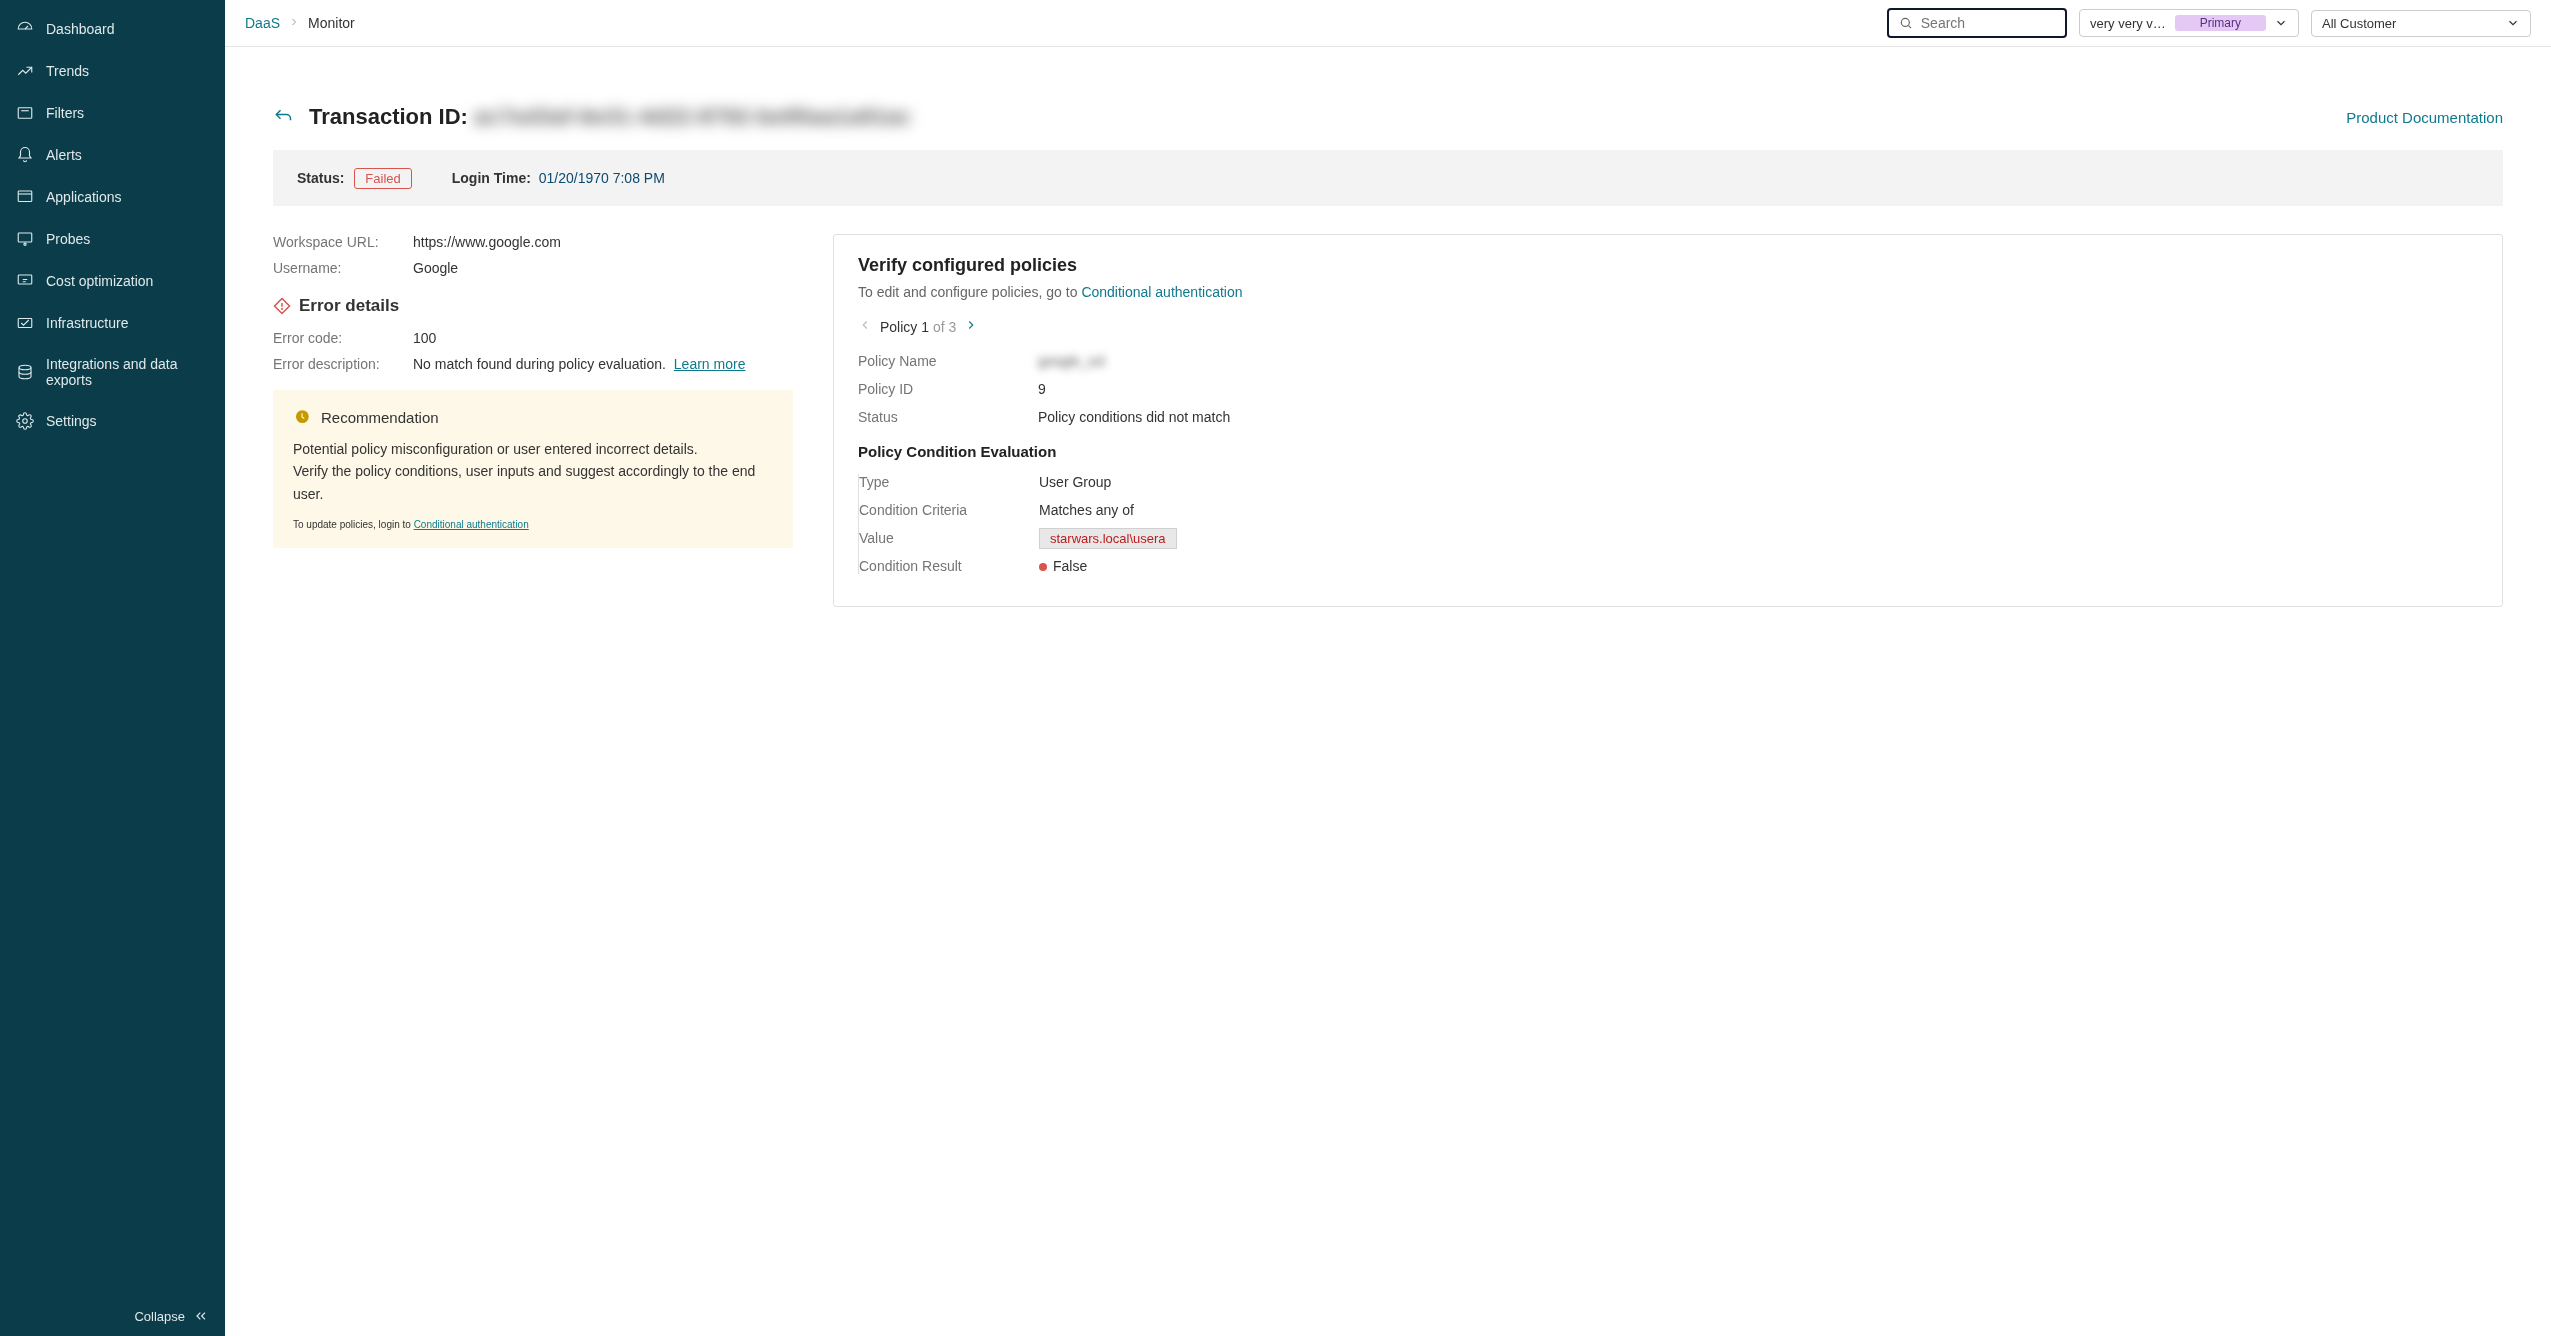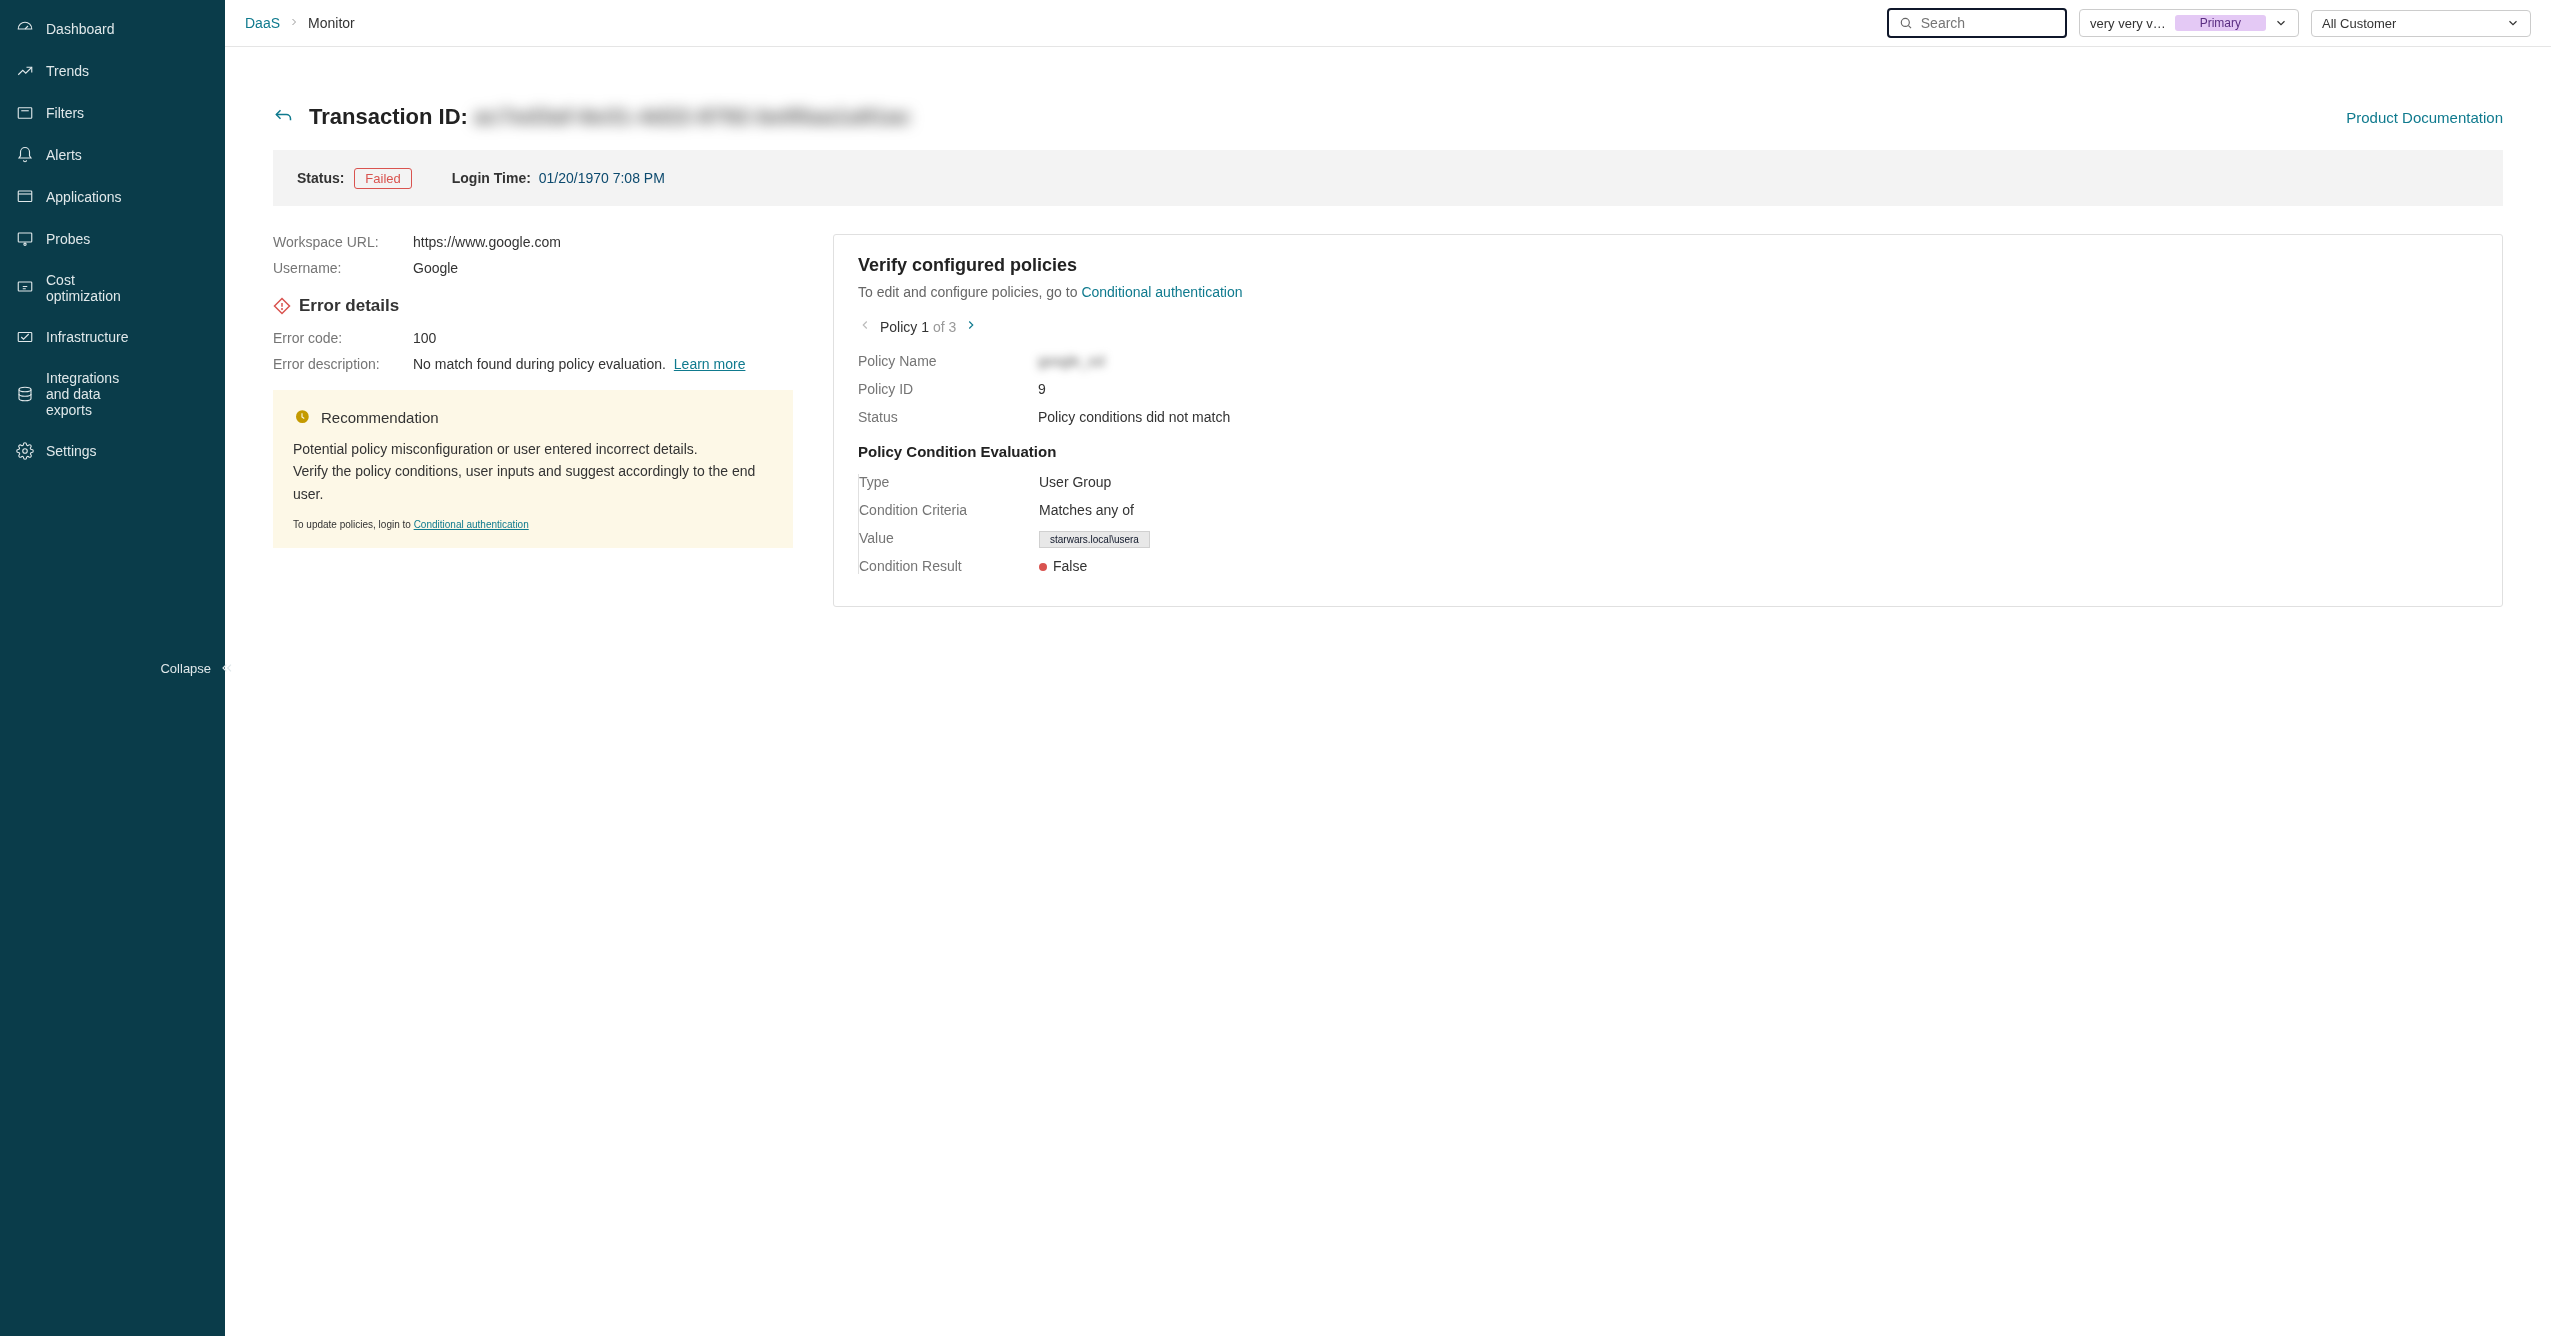--- a/index.html
+++ b/index.html
@@ -1,21 +1,21 @@
 <!DOCTYPE html>
 <html><head>
 <meta charset="utf-8">
 <style>
 * { margin: 0; padding: 0; box-sizing: border-box; }
 body { font-family: -apple-system, BlinkMacSystemFont, "Segoe UI", Arial, sans-serif; font-size: 14px; color: #333; background: #fff; }
 
 .app { display: flex; height: 100vh; }
 
 
-.sidebar { width: 225px; background: #0a3c4a; color: #fff; display: flex; flex-direction: row; position: relative; }
+.sidebar { width: 225px; background: #0a3c4a; color: #fff; display: flex; flex-direction: column; position: relative; }
 .sidebar-nav { flex: 1; padding-top: 8px; }
 .sidebar-item { display: flex; align-items: center; padding: 12px 16px; color: #e0e8ea; cursor: pointer; gap: 12px; font-size: 14px; }
 .sidebar-item .icon { width: 18px; height: 18px; display: inline-flex; align-items: center; justify-content: center; }
 .sidebar-item svg { width: 18px; height: 18px; stroke: #e0e8ea; fill: none; stroke-width: 1.5; }
 .sidebar-collapse { display: flex; align-items: center; justify-content: flex-end; padding: 12px 16px; gap: 8px; color: #e0e8ea; cursor: pointer; font-size: 13px; }
 .sidebar-collapse svg { width: 16px; height: 16px; stroke: #e0e8ea; fill: none; stroke-width: 1.8; }
 
 
 .main { flex: 1; display: flex; flex-direction: column; overflow: auto; gap: 33px; }
 .topbar { display: flex; align-items: center; padding: 8px 20px; border-bottom: 1px solid #e5e5e5; gap: 12px; }
@@ -81,21 +81,21 @@
 .pager .counter .total { color: #999; }
 
 .p-kv { display: flex; margin-bottom: 12px; }
 .p-kv .k { width: 180px; color: #757575; font-size: 14px; }
 .p-kv .v { color: #333; font-size: 14px; }
 .p-kv .v .blurred { filter: blur(4px); color: #555; }
 
 .sub-title { font-size: 15px; font-weight: 600; margin: 18px 0 14px 0; color: #222; }
 
 .eval { border-left: 1px solid #e0e0e0; }
-.tag { background: #e8e8e8; border: 1px solid #d0d0d0; padding: 2px 10px; font-size: 10px; color: #0f172a; filter: blur(0.7px); }
+.tag { background: #e8e8e8; border: 1px solid #d0d0d0; padding: 2px 10px; font-size: 13px; color: #b91c1c; filter: blur(0.7px); }
 .result-dot { display: inline-block; width: 8px; height: 8px; background: #d9534f; border-radius: 50%; margin-right: 6px; }
 </style>
 </head>
 <body>
 
 <div class="app">
 
   <div class="sidebar">
     <div class="sidebar-nav">
       <div class="sidebar-item">

